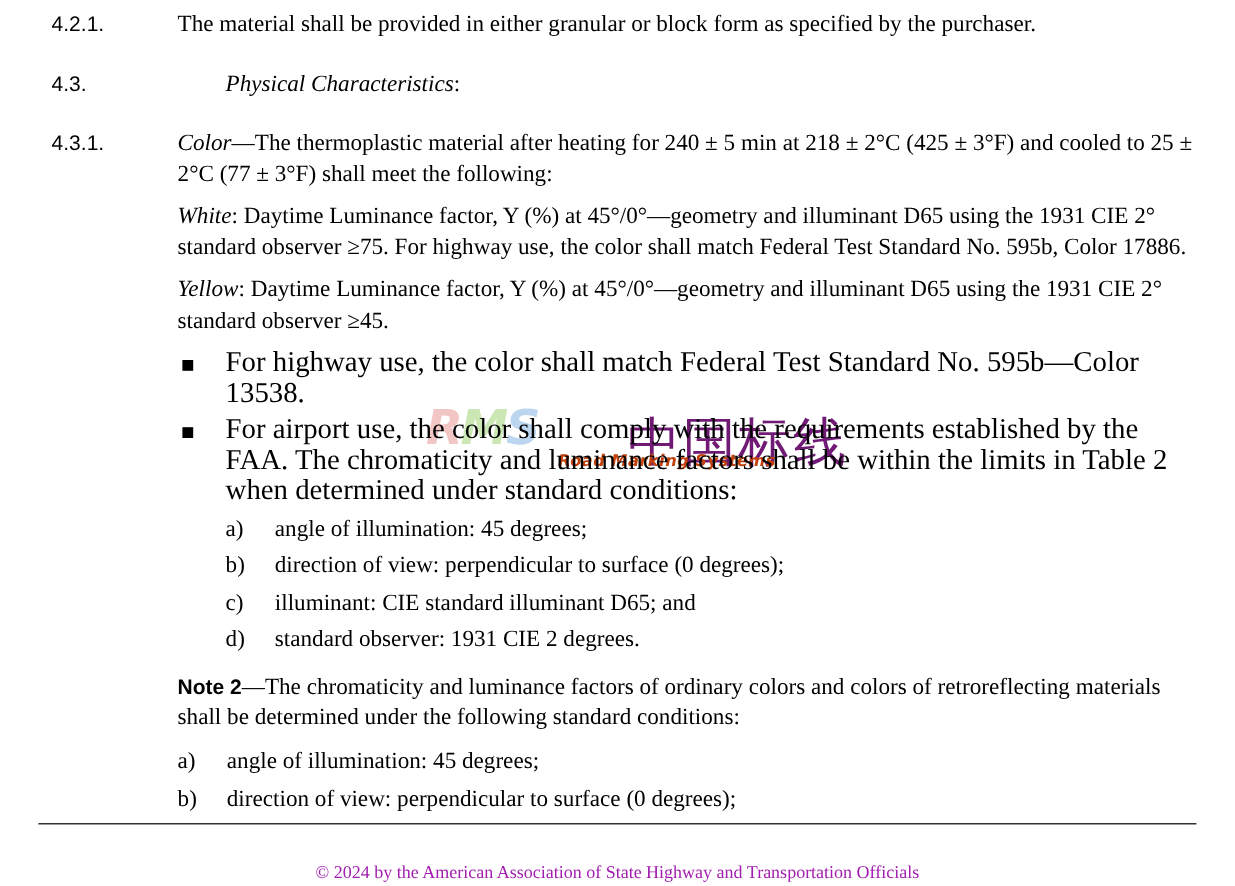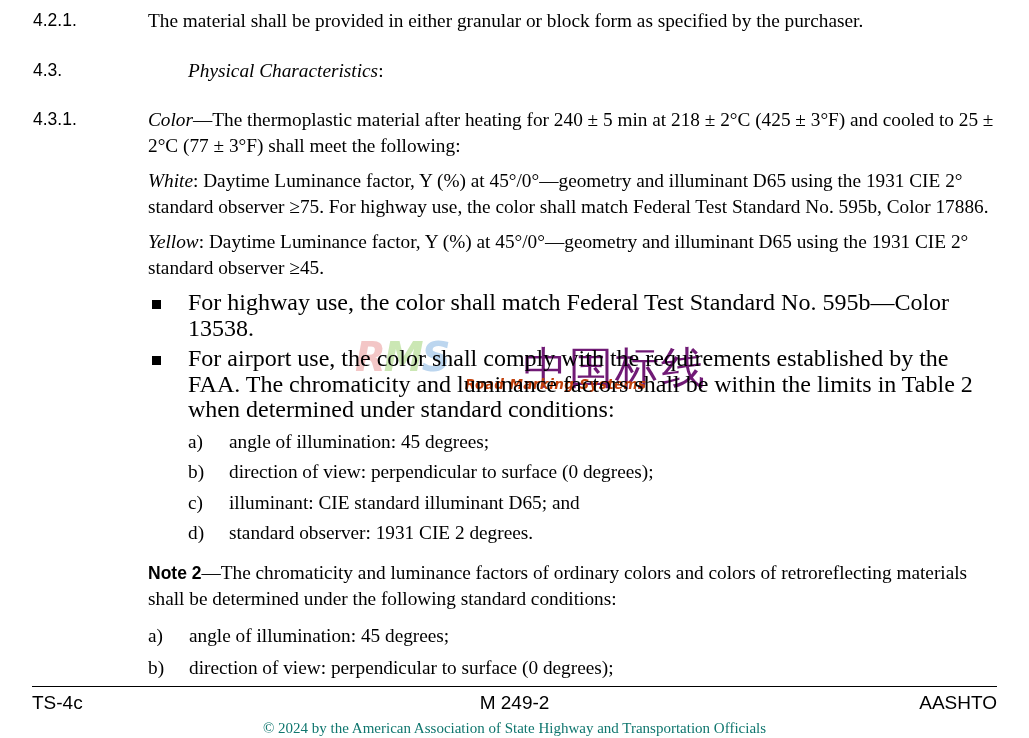--- a/index.html
+++ b/index.html
@@ -85,21 +85,21 @@
     display: flex;
     align-items: flex-start;
   }
 
   .secnum {
     font-family: "Liberation Sans", "DejaVu Sans", sans-serif;
     font-size: 17.5px;
     line-height: 25.5px;
     width: 148px;
     flex: 0 0 148px;
-    padding-left: 33px;
+    padding-left: 43px;
     box-sizing: border-box;
     white-space: nowrap;
   }
 
   .body {
     flex: 1 1 auto;
     font-size: 19.3px;
     line-height: 25.5px;
     padding-right: 29px;
     text-align: left;
@@ -191,21 +191,21 @@
   .footer .right { margin-left: auto; }
   .copyright {
     position: absolute;
     left: 0;
     right: 0;
     top: 719px;
     text-align: center;
     font-family: "Liberation Serif", "DejaVu Serif", serif;
     font-size: 15px;
     line-height: 19px;
-    color: #0f766e;
+    color: #a21caf;
   }
 </style>
 </head>
 <body>
 
 <div class="page">
 
   <div class="watermark">
     <div class="wm-cn">中国标线</div>
     <div class="wm-rms"><span class="r">R</span><span class="m">M</span><span class="s">S</span></div>
@@ -274,20 +274,15 @@
               <span class="txt">direction of view: perpendicular to surface (0 degrees);</span>
             </li>
         </ol>
 
       </div>
     </div>
 
   </div>
 
   <div class="footer-rule"></div>
-  <div class="footer">
-    <div class="left">TS-4c</div>
-    <div class="mid">M 249-2</div>
-    <div class="right">AASHTO</div>
-  </div>
   <div class="copyright">© 2024 by the American Association of State Highway and Transportation Officials</div>
 
 </div>
 
 </body></html>

